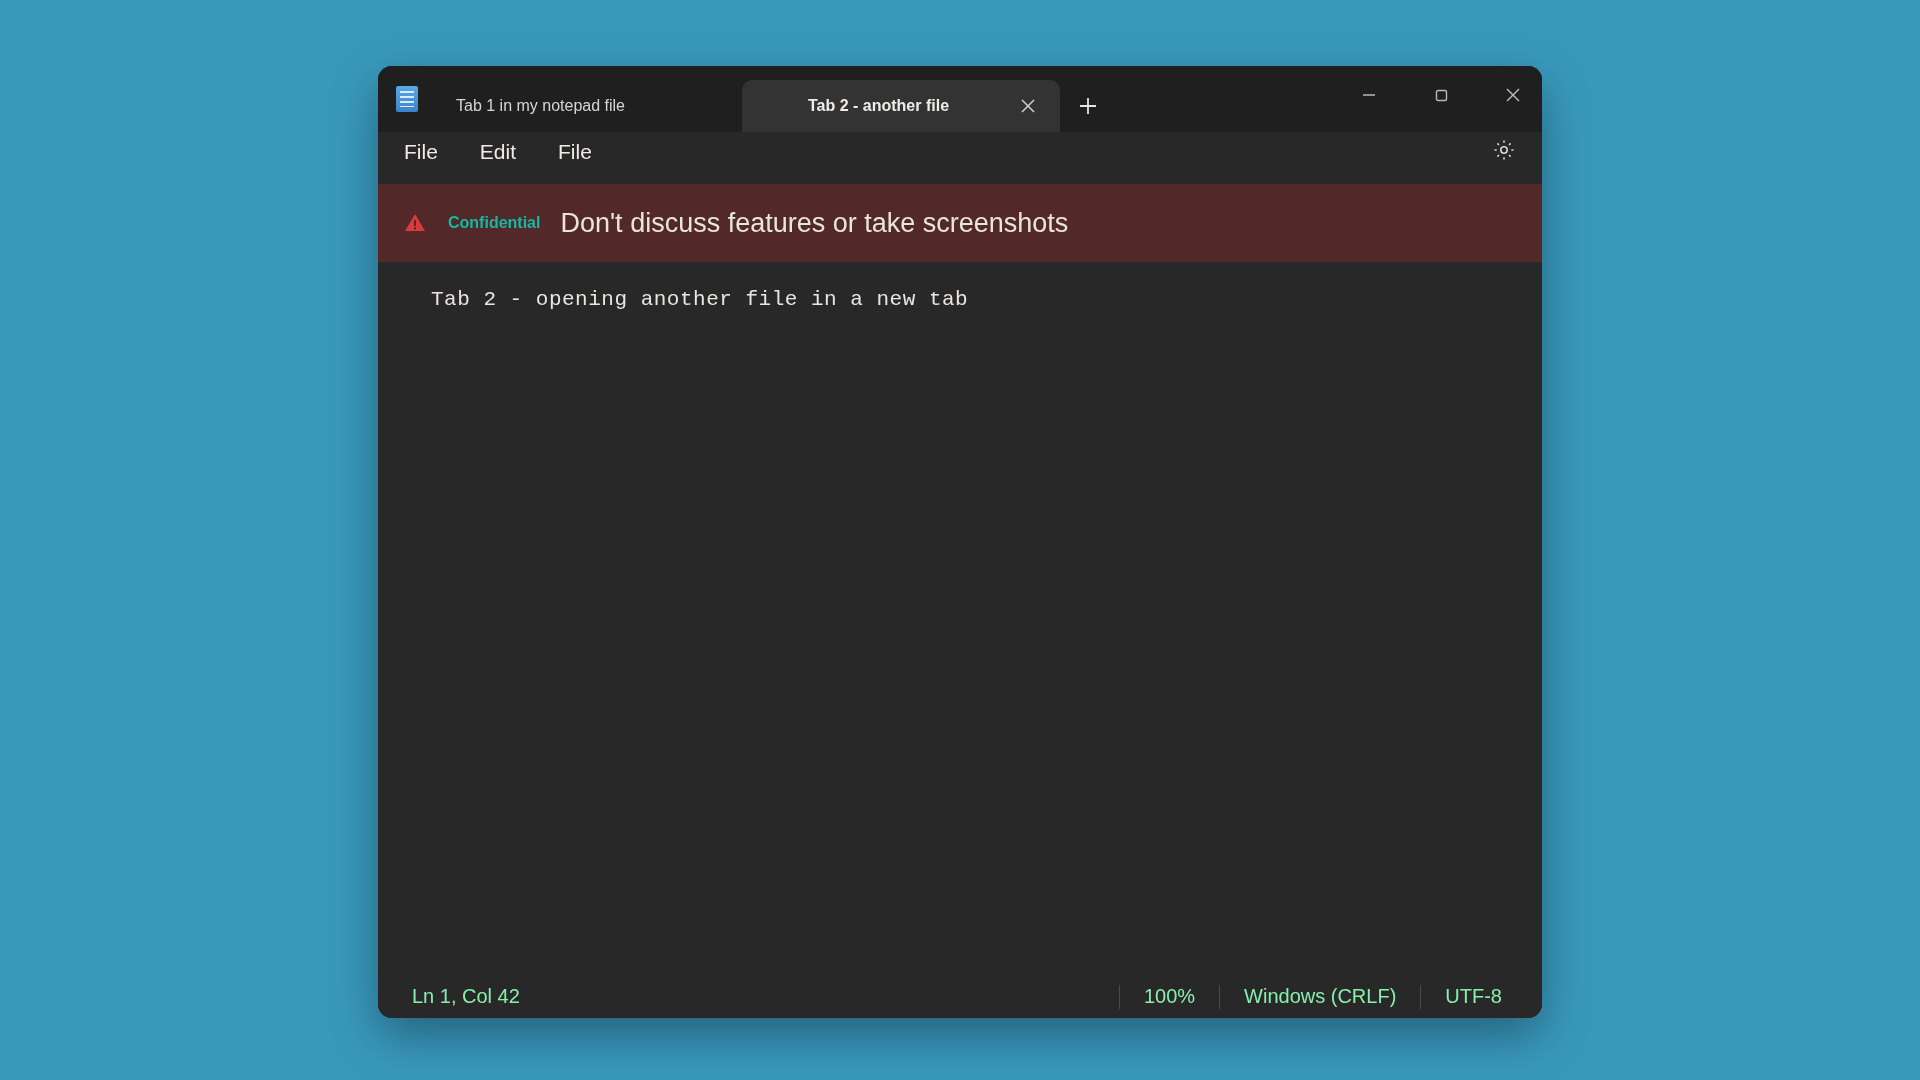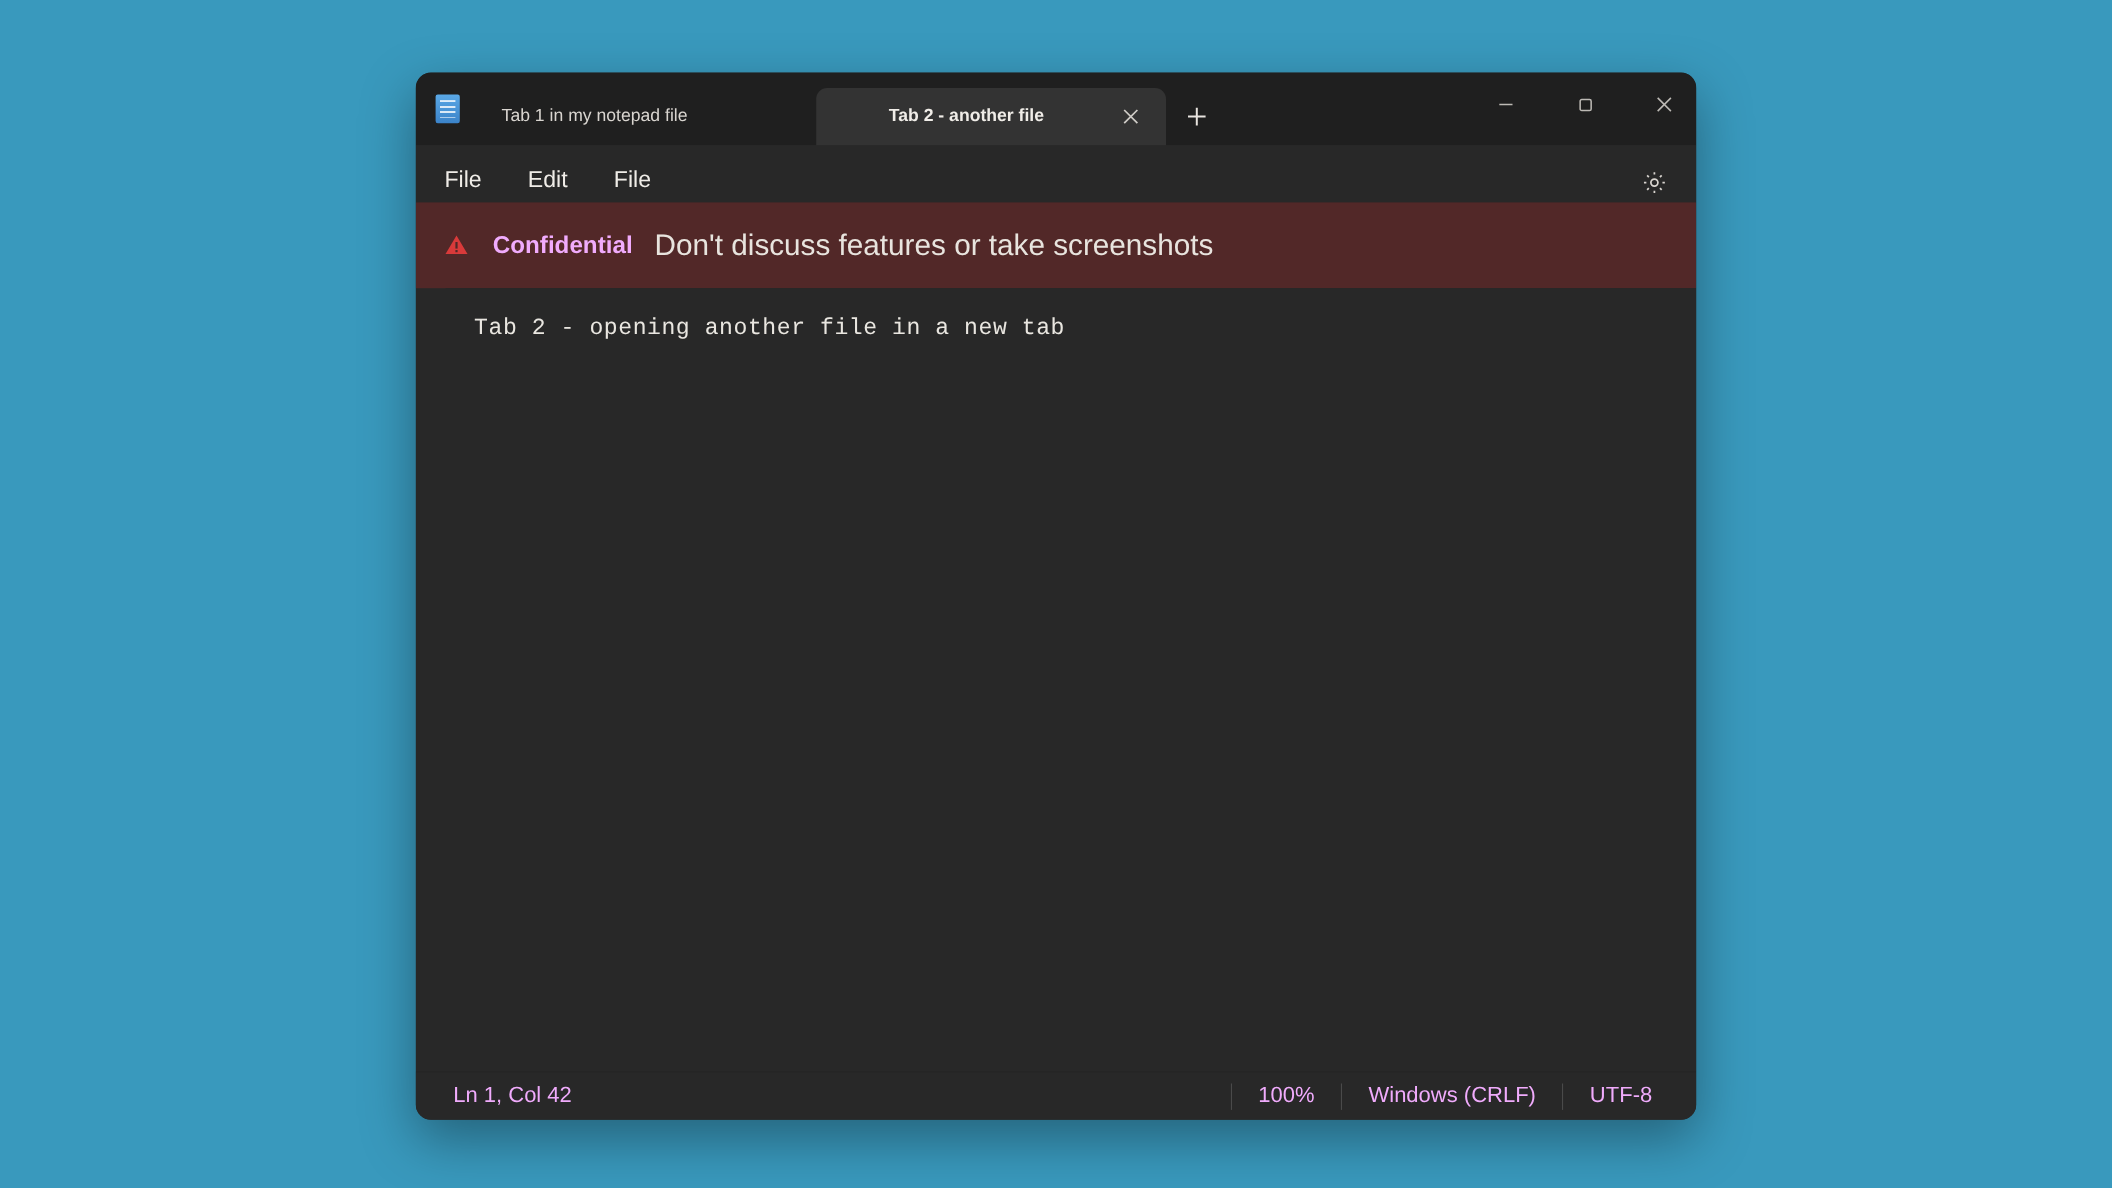--- a/index.html
+++ b/index.html
@@ -129,21 +129,21 @@
     color: #bdbab5;
     cursor: pointer;
   }
   .win-btn svg { stroke: currentColor; }
 
   
   .menubar {
     height: 52px;
     background: #282828;
     display: flex;
-    align-items: flex-end;
+    align-items: flex-start;
     padding: 0 14px 0 14px;
     color: #efece7;
     font-size: 21px;
   }
   .menu-item {
     padding: 8px 12px;
     margin-right: 18px;
     cursor: pointer;
     border-radius: 4px;
   }
@@ -170,23 +170,23 @@
   }
   .banner .warn-icon {
     width: 26px;
     height: 26px;
     display: flex;
     align-items: center;
     justify-content: center;
   }
   .banner .warn-icon svg { fill: #d93a3a; }
   .banner .bold {
-    color: #f0abfc;
+    color: #14b8a6;
     font-weight: 700;
-    font-size: 22px;
+    font-size: 16px;
   }
   .banner .msg {
     color: #e8e4de;
     font-size: 27px;
   }
 
   
   .editor {
     flex: 1;
     background: #282828;
@@ -200,21 +200,21 @@
     cursor: text;
     margin-left: 27px;
   }
 
   
   .statusbar {
     height: 44px;
     background: #282828;
     display: flex;
     align-items: center;
-    color: #f0abfc;
+    color: #86efac;
     font-size: 20px;
     padding: 0 0 0 34px;
     border-top: 1px solid #00000010;
   }
   .statusbar .seg {
     display: flex;
     align-items: center;
     height: 26px;
     padding: 0 24px;
   }

